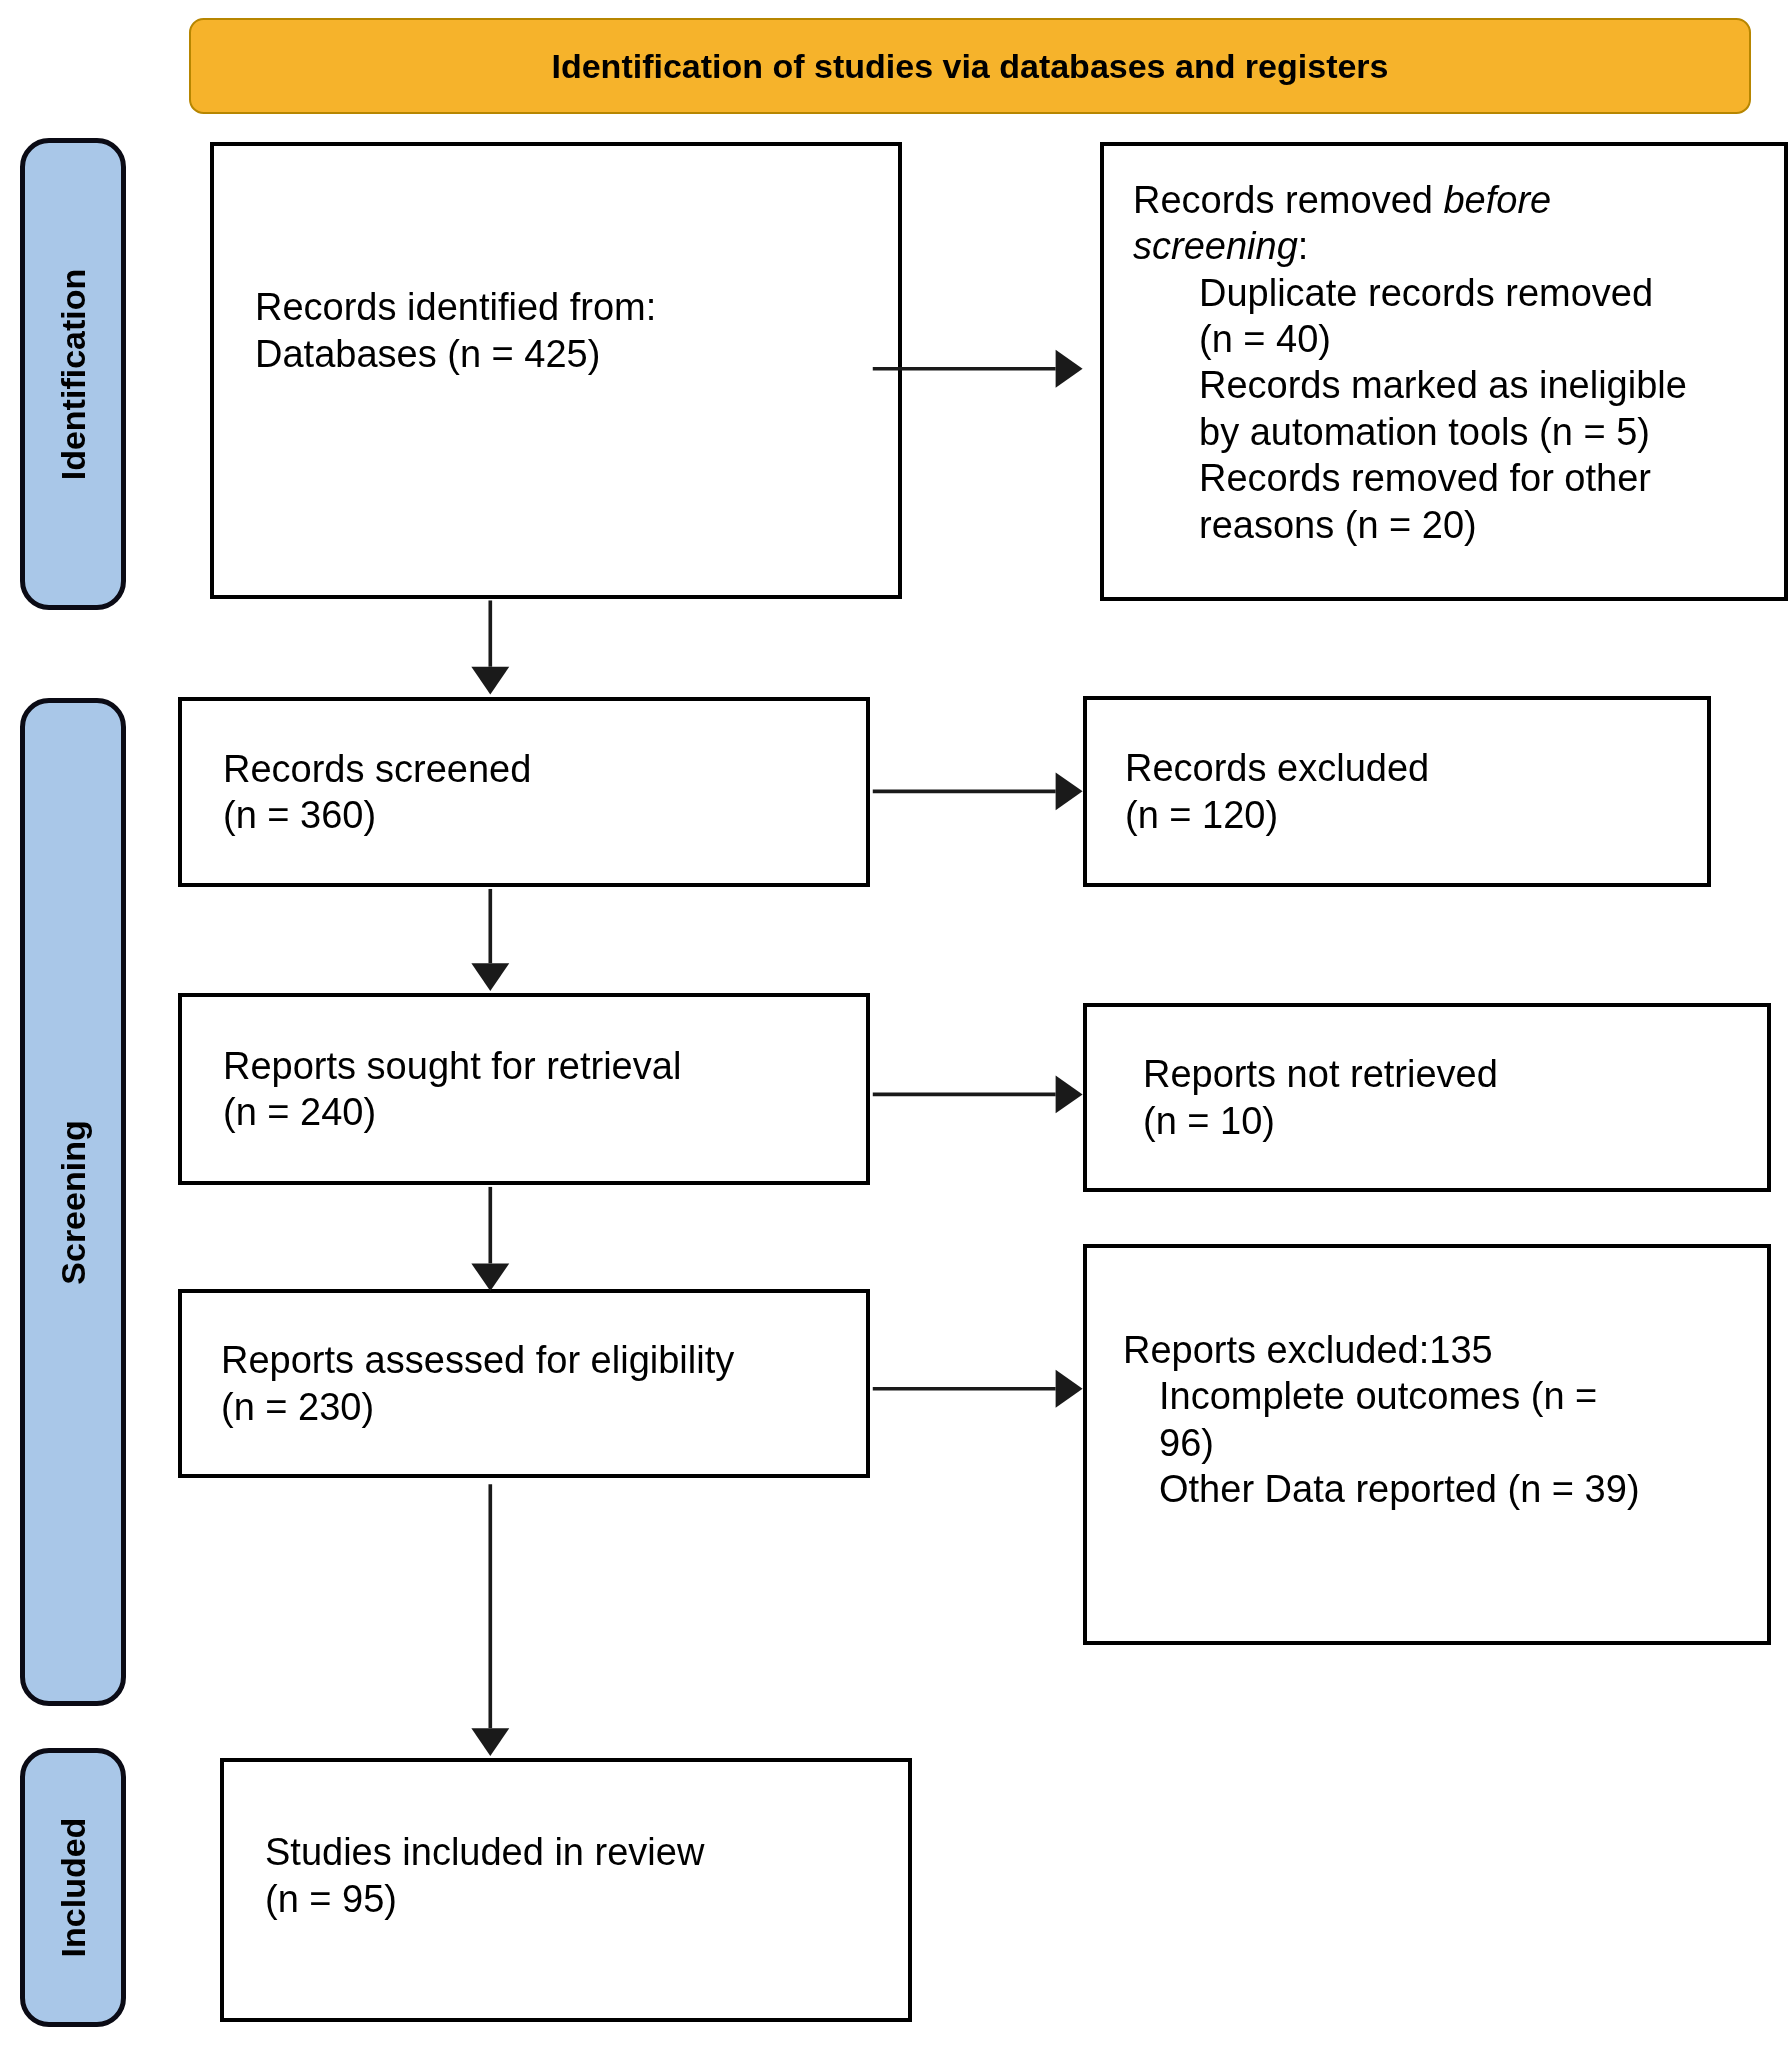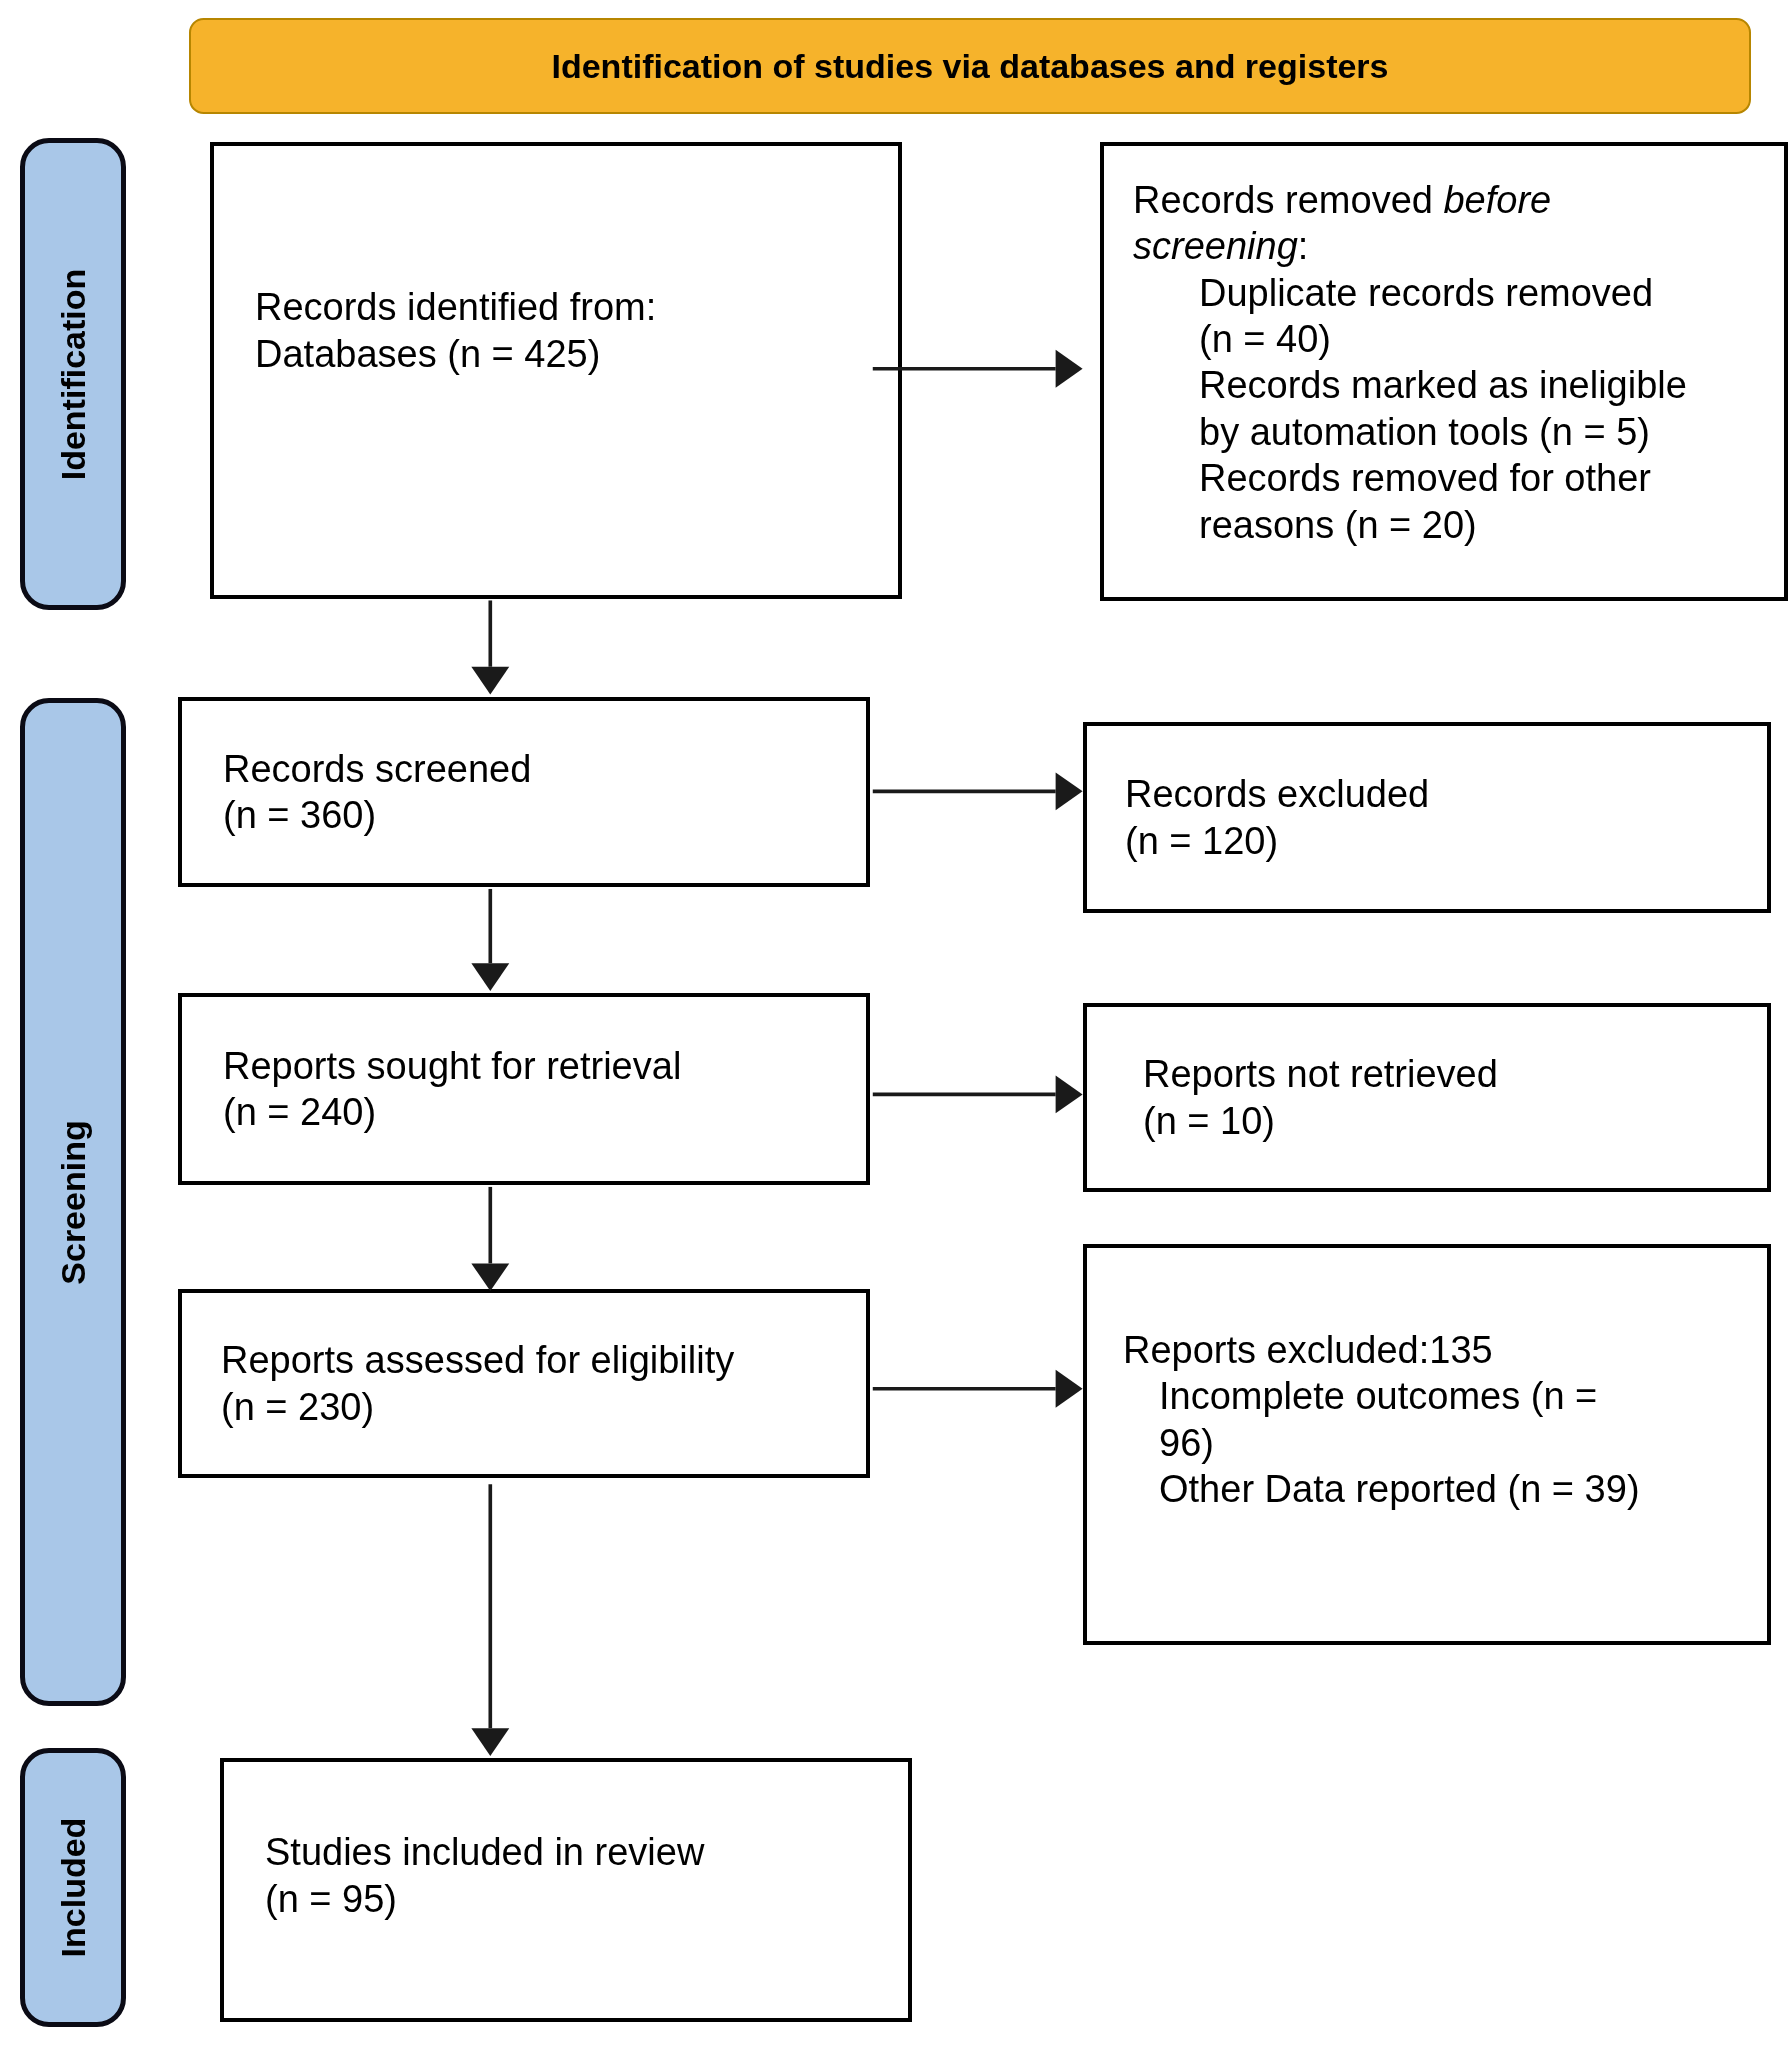--- a/index.html
+++ b/index.html
@@ -80,22 +80,22 @@
   .box-sought     { left: 178px; top: 993px; width: 692px; height: 192px;
                     padding-left: 41px; padding-right: 14.6px; }
   .box-assessed   { left: 178px; top: 1289px; width: 692px; height: 189px;
                     padding-left: 39px; padding-right: 14.6px; }
   .box-included   { left: 177px; top: 1758px; width: 692px; height: 264px;
                     padding-left: 41px; padding-bottom: 29px; padding-right: 14.6px; margin-left: 43px; }
 
   
   .box-removed        { left: 1100px; top: 142px;  width: 688px; height: 459px;
                         padding: 31px 14.6px 14.6px 29px; }
-  .box-rec-excluded   { left: 1083px; top: 696px;  width: 688px; height: 191px;
-                        padding-left: 38px; padding-right: 22px; margin-top: 26px; }
+  .box-rec-excluded   { left: 1083px; top: 696px;  width: 628px; height: 191px;
+                        padding-left: 38px; padding-right: 22px; }
   .box-not-retrieved  { left: 1083px; top: 1003px; width: 688px; height: 189px;
                         padding-left: 56px; padding-right: 14.6px; }
   .box-rep-excluded   { left: 1083px; top: 1244px; width: 688px; height: 401px;
                         padding: 79px 14.6px 14.6px 36px; }
 
   .sub-item { margin-left: 66px; }
   .box-rep-excluded .sub-item { margin-left: 36px; }
 
   
   #arrows {

